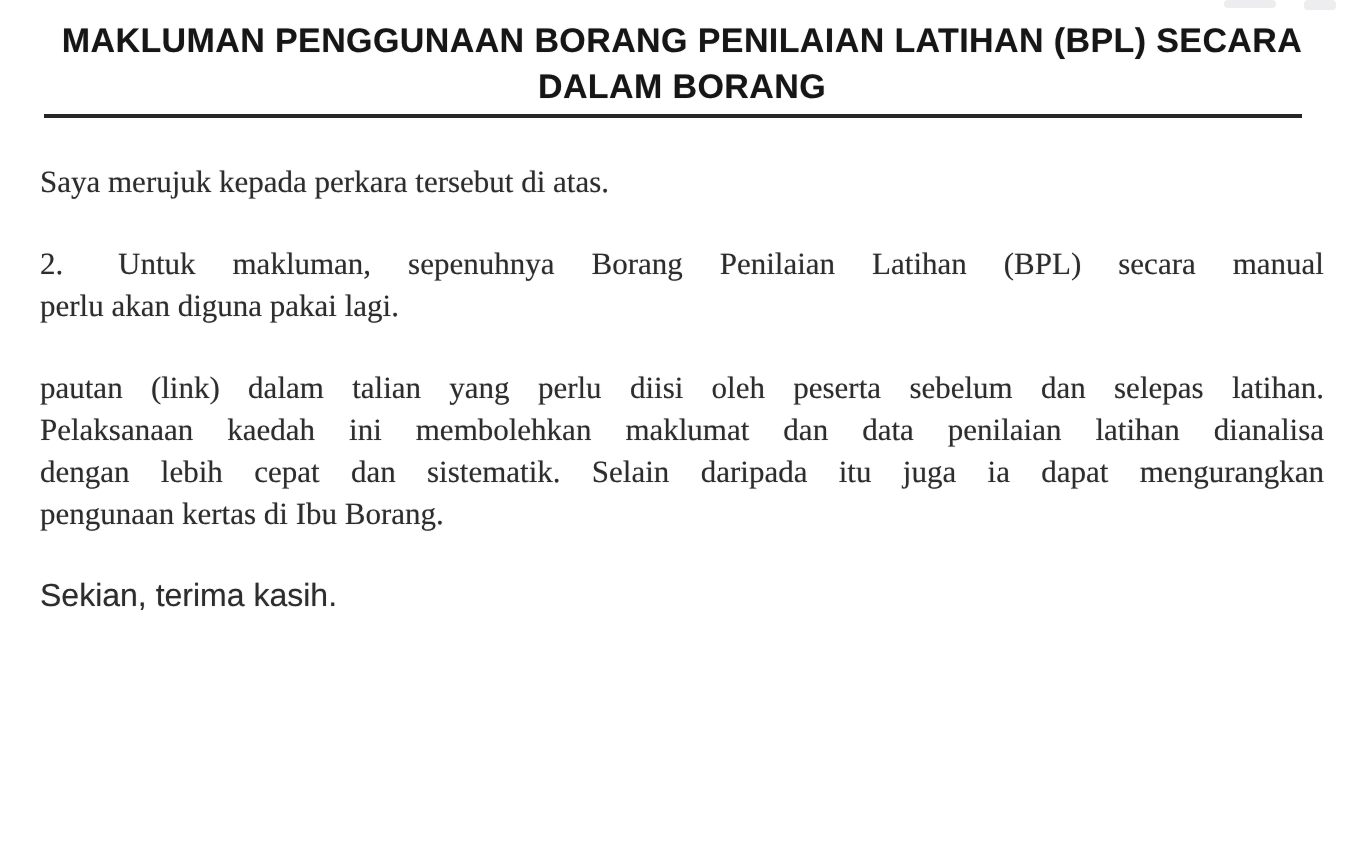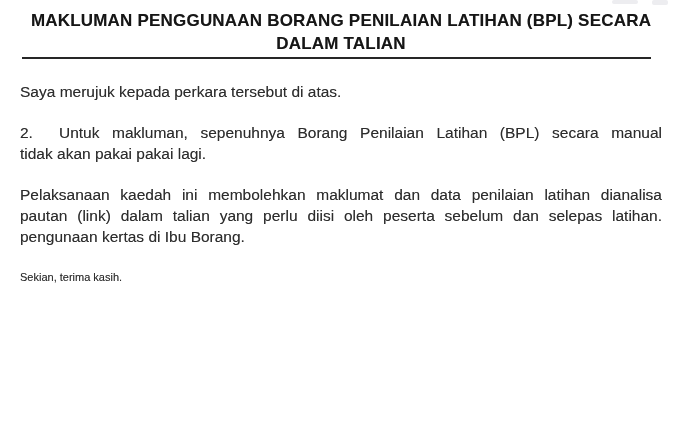--- a/index.html
+++ b/index.html
@@ -19,54 +19,55 @@
     font-size:17px;line-height:23px;font-weight:bold;
     text-align:center;color:var(--title,#161616);
     letter-spacing:0.2px;
   }
   .title-line{white-space:nowrap;}
   .rule{
     height:0;border:none;border-top:2px solid var(--rule,#262626);
     margin:2px 0 0 2px;width:629px;
   }
   .doc-body{margin-top:22px;font-size:15.5px;line-height:21px;}
-  .para{margin:0 0 20px 0;}
+  .para{margin:0 0 20px 0;font-family:Liberation Serif, serif;}
   .line{min-height:21px;}
   .just{text-align:justify;text-align-last:justify;text-justify:inter-word;}
   .num{display:inline-block;width:39px;}
-  .closing{margin:0;font-size:11px;line-height:21px;}
+  .closing{margin:0;font-size:16px;line-height:21px;}
   .artifact{position:absolute;background:#ededf0;border-radius:2px;}
   .a1{left:612px;top:0;width:26px;height:4px;}
   .a2{left:652px;top:0;width:16px;height:5px;}
 </style>
 </head>
 <body>
 
 <div class="page">
   <div class="artifact a1"></div>
   <div class="artifact a2"></div>
 
   <header>
     <h1 class="title">
         <div class="title-line">MAKLUMAN PENGGUNAAN BORANG PENILAIAN LATIHAN (BPL) SECARA</div>
-        <div class="title-line">DALAM TALIAN</div>
+        <div class="title-line">DALAM BORANG</div>
       </h1>
   </header>
 
   <hr class="rule">
 
   <main class="doc-body" id="paragraphs">
       <div class="para">
         <div class="line">Saya merujuk kepada perkara tersebut di atas.</div>
       </div>
       <div class="para">
         <div class="line just"><span class="num">2.</span><span>Untuk makluman, sepenuhnya Borang Penilaian Latihan (BPL) secara manual</span></div>
-        <div class="line">tidak akan pakai pakai lagi.</div>
+        <div class="line">perlu akan diguna pakai lagi.</div>
       </div>
       <div class="para">
+        <div class="line just">pautan (link) dalam talian yang perlu diisi oleh peserta sebelum dan selepas latihan.</div>
         <div class="line just">Pelaksanaan kaedah ini membolehkan maklumat dan data penilaian latihan dianalisa</div>
-        <div class="line just">pautan (link) dalam talian yang perlu diisi oleh peserta sebelum dan selepas latihan.</div>
+        <div class="line just">dengan lebih cepat dan sistematik. Selain daripada itu juga ia dapat mengurangkan</div>
         <div class="line">pengunaan kertas di Ibu Borang.</div>
       </div>
     </main>
 
   <p class="closing">Sekian, terima kasih.</p>
 </div>
 
 </body></html>

